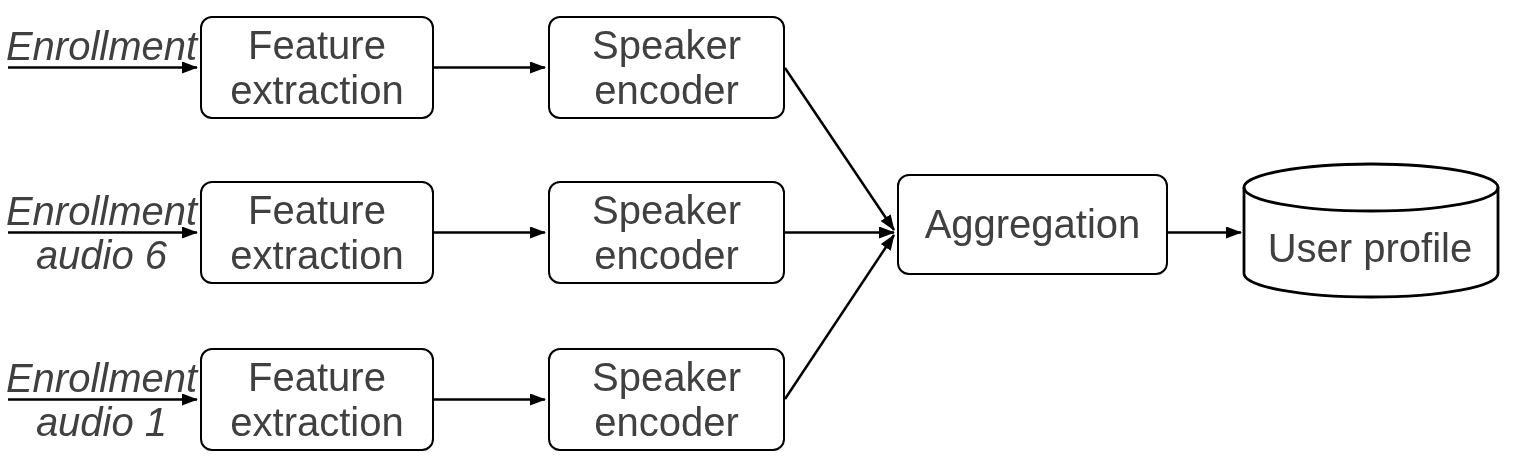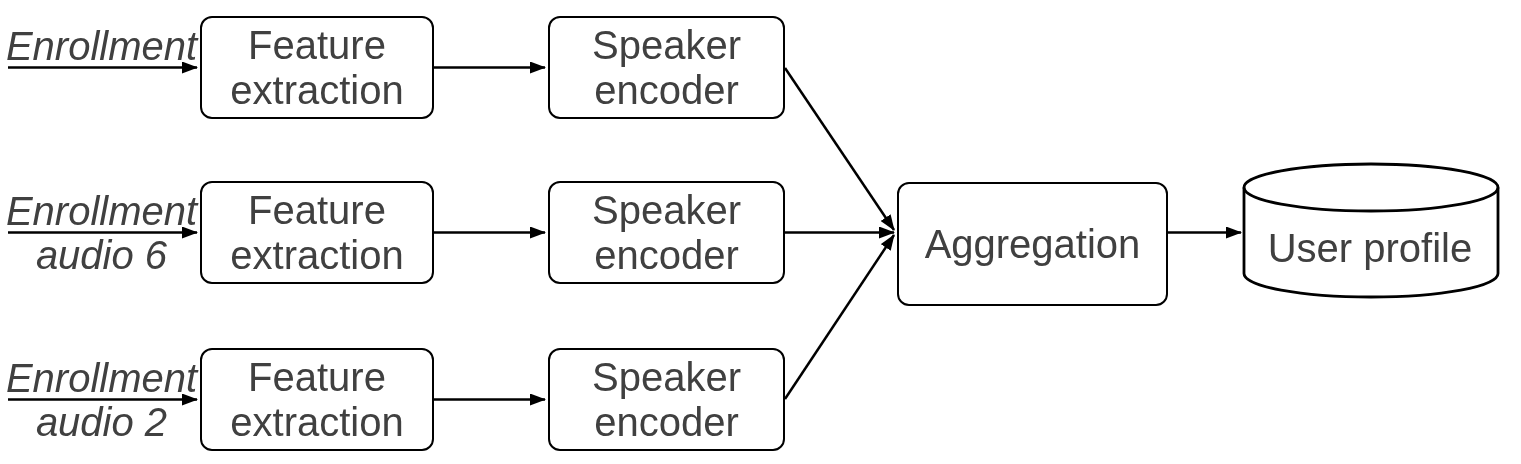--- a/index.html
+++ b/index.html
@@ -107,21 +107,21 @@
 
   <div class="input-label" style="left:5px; top:23.5px; width:193px; height:88px;">
     <div class="lbl-line">Enrollment</div>
   </div>
   <div class="input-label" style="left:5px; top:188.5px; width:193px; height:88px;">
     <div class="lbl-line">Enrollment</div>
     <div class="lbl-line">audio 6</div>
   </div>
   <div class="input-label" style="left:5px; top:355.5px; width:193px; height:88px;">
     <div class="lbl-line">Enrollment</div>
-    <div class="lbl-line">audio 2</div>
+    <div class="lbl-line">audio 1</div>
   </div>
 
   <div class="box" style="left:200px; top:16px;  width:234px; height:103px;">
     <div>Feature</div>
     <div>extraction</div>
   </div>
   <div class="box" style="left:200px; top:181px; width:234px; height:103px;">
     <div>Feature</div>
     <div>extraction</div>
   </div>
@@ -136,19 +136,19 @@
   </div>
   <div class="box" style="left:548px; top:181px; width:237px; height:103px;">
     <div>Speaker</div>
     <div>encoder</div>
   </div>
   <div class="box" style="left:548px; top:348px; width:237px; height:103px;">
     <div>Speaker</div>
     <div>encoder</div>
   </div>
 
-  <div class="box" style="left:897px; top:182px; width:271px; height:124px;">
+  <div class="box" style="left:897px; top:174px; width:271px; height:101px;">
     <div>Aggregation</div>
   </div>
 
   <div class="cyl-label" style="left:1244px; top:226px; width:252px;">User profile</div>
 
 </div>
 
 </body></html>

